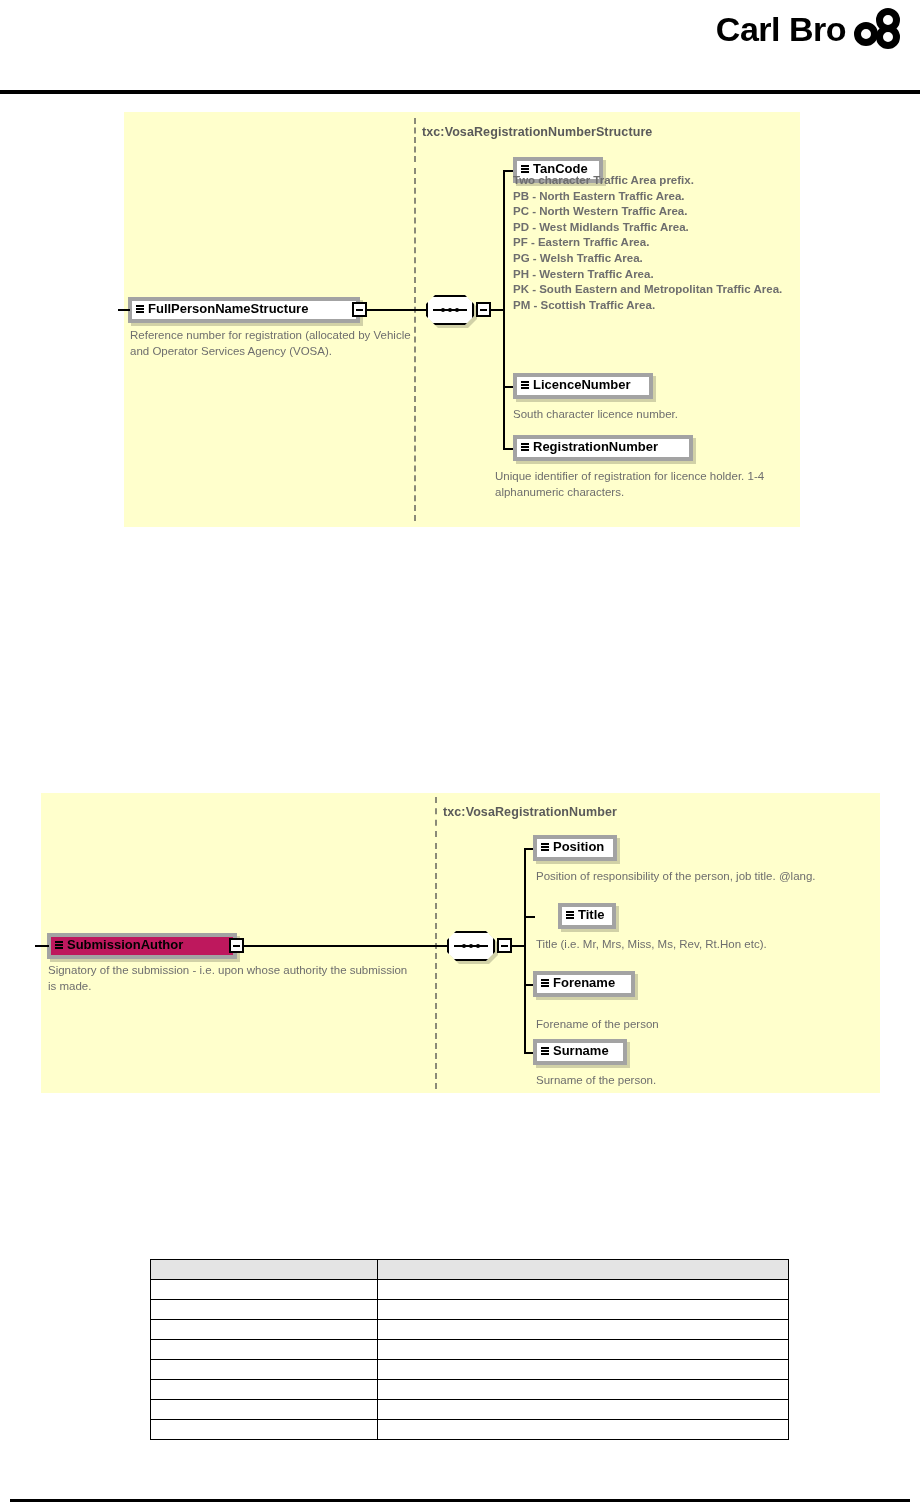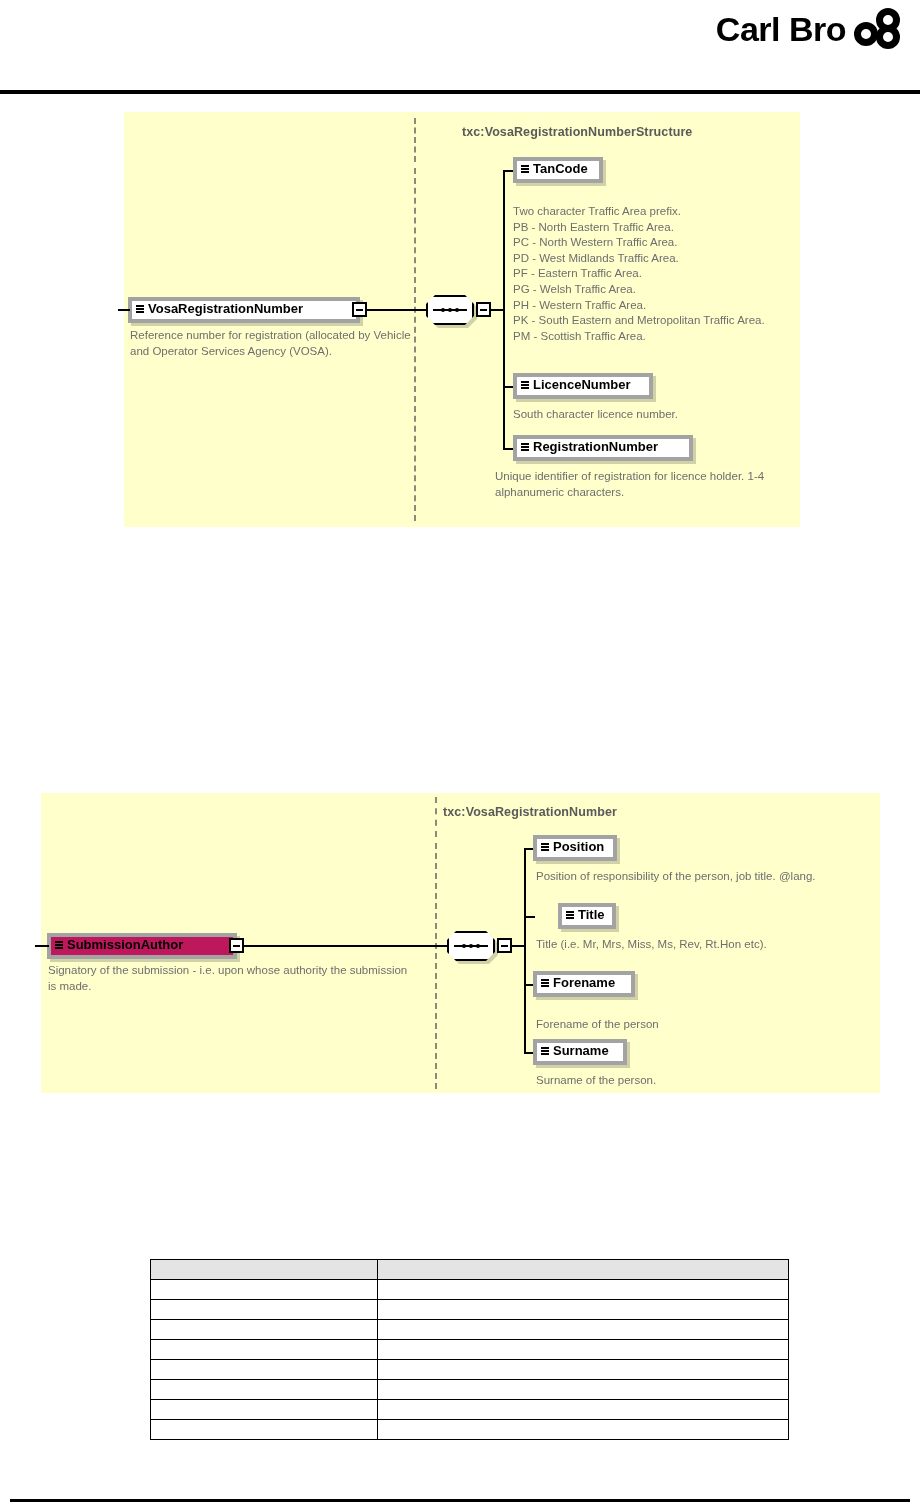--- a/index.html
+++ b/index.html
@@ -220,32 +220,32 @@
       <span class="ring ring-tl"></span>
       <span class="ring ring-tr"></span>
       <span class="ring ring-br"></span>
     </span>
   </div>
 </div>
 <div class="header-rule"></div>
 
 <div class="xsd-panel" id="panel-vosa">
 
-  <div class="struct-title" style="left:298px; top:13px;margin-left:40px;">txc:VosaRegistrationNumberStructure</div>
+  <div class="struct-title" style="left:298px; top:13px;">txc:VosaRegistrationNumberStructure</div>
 
   <div class="model-divider" style="left:290px; top:6px;  height:44px;"></div>
   <div class="model-divider" style="left:290px; top:56px; height:353px;"></div>
 
   <div class="node" id="vosa-root" style="left:4px; top:185px; width:232px;">
     <span class="elem-icon">
         <i></i>
         <i></i>
         <i></i>
       </span>
-    <span>VosaRegistrationNumber</span>
+    <span>FullPersonNameStructure</span>
   </div>
   <div class="toggle-minus" style="left:228px; top:190px;"></div>
 
   <div class="ln-h" style="left:-6px; top:197px; width:12px;"></div>
   <div class="anno" style="left:6px; top:216px; width:288px;">Reference number for registration (allocated by Vehicle and Operator Services Agency (VOSA).</div>
 
   <div class="ln-h" style="left:243px; top:197px; width:59px;"></div>
 
   <div class="compositor-shadow" style="left:305px; top:186px;"></div>
   <div class="compositor" style="left:302px; top:183px;">
@@ -266,21 +266,21 @@
   <div class="ln-h" style="left:379px; top:336px; width:12px;"></div>
 
   <div class="node" style="left:389px; top:45px; width:90px;">
     <span class="elem-icon">
         <i></i>
         <i></i>
         <i></i>
       </span>
     <span>TanCode</span>
   </div>
-  <div class="anno" style="left:389px; top:92px; width:285px;">Two character Traffic Area prefix.
+  <div class="anno" style="left:389px; top:61px; width:285px;font-weight:bold;">Two character Traffic Area prefix.
 PB - North Eastern Traffic Area.
 PC - North Western Traffic Area.
 PD - West Midlands Traffic Area.
 PF - Eastern Traffic Area.
 PG - Welsh Traffic Area.
 PH - Western Traffic Area.
 PK - South Eastern and Metropolitan Traffic Area.
 PM - Scottish Traffic Area.</div>
 
   <div class="node" style="left:389px; top:261px; width:140px;">

